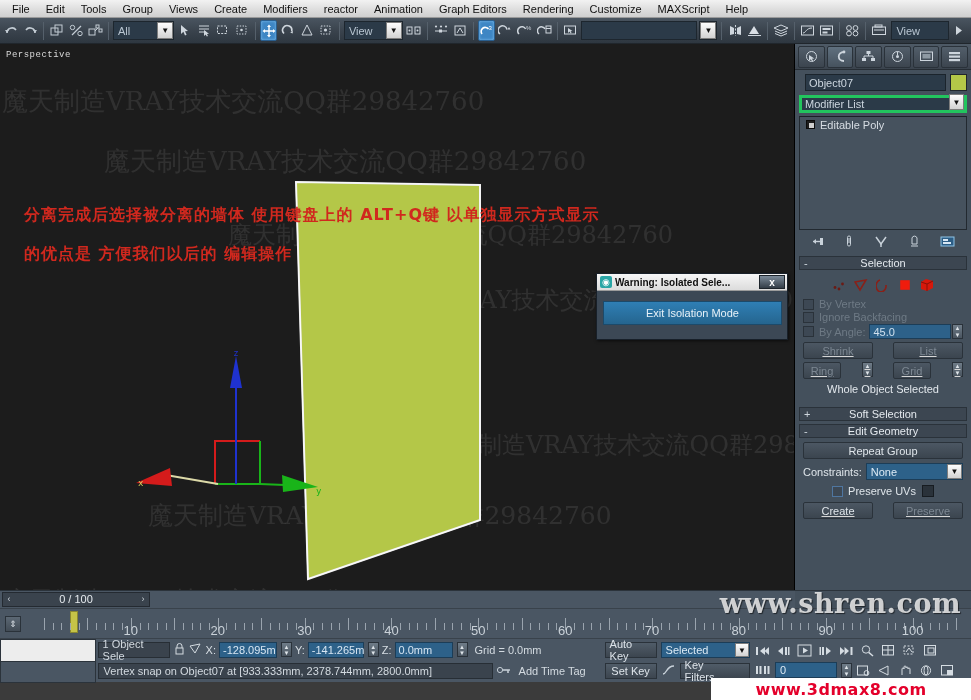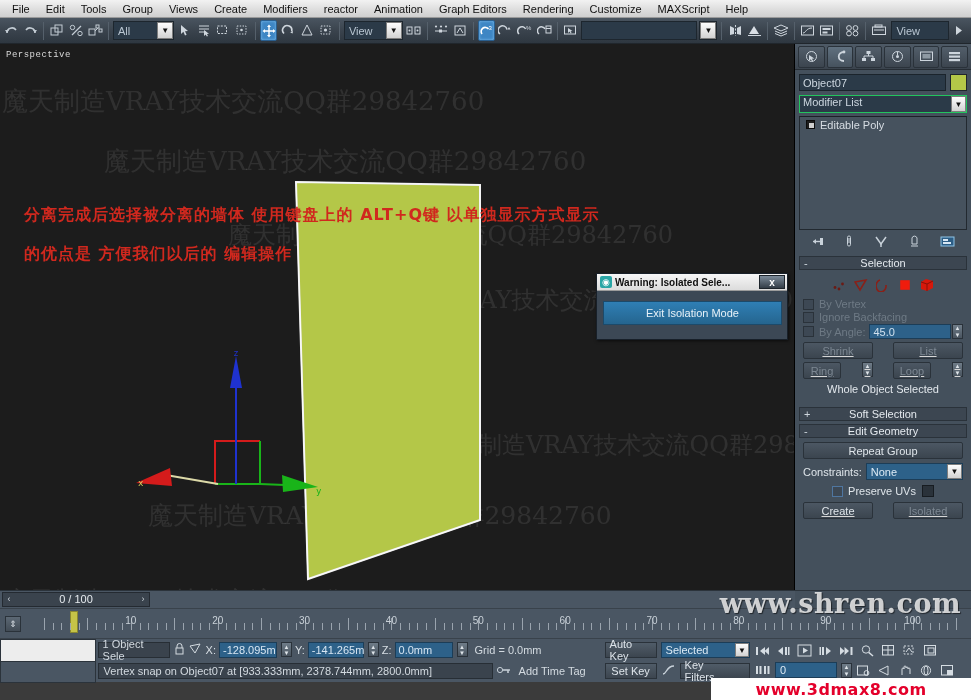--- a/index.html
+++ b/index.html
@@ -180,36 +180,36 @@
   .cp-tab {
     width: 27px; height: 22px; margin: 0 1px;
     background: linear-gradient(#525e6a,#3c454f);
     border: 1px solid #2a323a;
     border-radius:2px;
     display:flex; align-items:center; justify-content:center;
     color:#cdd5dd;
   }
   .cp-tab.sel { background: linear-gradient(#60707f,#46525e); }
   .cp-name-row {
-    display:flex; align-items:center; padding: 4px 4px 2px 4px;
+    display:flex; align-items:center; padding: 4px 4px 2px 4px; margin-left: 6px;
   }
   .cp-name {
     flex:1; height: 17px;
     background:#2b3a48; border:1px solid #1b242c;
     color:#ccd6df; font-size:11px;
     display:flex; align-items:center; padding-left:3px;
   }
   .cp-swatch {
     width: 17px; height:17px; margin-left:4px;
     background:#b4c748; border:1px solid #20262c;
   }
   .cp-modlist-row { padding: 2px 4px 3px 4px; }
   .cp-modlist {
-    height: 18px; background:#2b3a48; border:1px solid #22c55e;
-    display:flex; align-items:flex-start; color:#ccd6df;
+    height: 18px; background:#2b3a48; border:3px solid #22c55e;
+    display:flex; align-items:flex-end; color:#ccd6df;
     font-size:11px; padding-left:3px;
   }
   .cp-modlist .arrow {
     margin-left:auto; width:15px; height:16px;
     background:linear-gradient(#fdfdfd,#d2d2d2);
     border:1px solid #7d7d7d; color:#101010; font-size:8px;
     display:flex; align-items:center; justify-content:center;
   }
   .cp-stack {
     margin: 0 4px; height: 114px;
@@ -328,21 +328,21 @@
   .tb-lock {
     width: 26px; display:flex; align-items:center; justify-content:center;
   }
   .tb-lock .ic {
     width:16px;height:16px;background:linear-gradient(#5c6874,#414b55);
     border:1px solid #2a323a;display:flex;align-items:center;justify-content:center;
     color:#d9dfe5;font-size:9px;
   }
   .ruler { flex:1; position:relative; overflow:hidden; }
   .tick { position:absolute; bottom:8px; width:1px; background:#9aa4ae; }
-  .rlabel { position:absolute; bottom:12px; color:#c9d1d8; font-size:10px; transform:translateX(-50%); }
+  .rlabel { position:absolute; bottom:0px; color:#c9d1d8; font-size:13px; transform:translateX(-50%); }
   .frame-marker {
     position:absolute; left:44px; top:2px; width:8px; height:22px;
     background:#c5c347; border:1px solid #8a8830;
   }
 
   
   .statusarea {
     height: 44px; width:971px;
     background:#4a5663;
     border-top:1px solid #39424b;
@@ -875,21 +875,21 @@
           <div class="grid2">
             <div class="btn2">Shrink</div>
             <div class="btn2">List</div>
           </div>
           <div class="grid2">
             <div class="btn2">Ring</div>
             <div class="spin" style="flex:0 0 11px">
                 <span>▲</span>
                 <span>▼</span>
               </div>
-            <div class="btn2">Loop</div>
+            <div class="btn2">Grid</div>
             <div class="spin" style="flex:0 0 11px">
                 <span>▲</span>
                 <span>▼</span>
               </div>
           </div>
           <div class="whole">Whole Object Selected</div>
         </div>
 
         <div class="roll-head" style="margin-top:8px">
           <span class="pm">+</span>
@@ -909,21 +909,21 @@
               <span class="arrow">▼</span>
             </span>
           </div>
           <div class="chk-row" style="justify-content:center;color:#dfe5ea;margin-top:5px">
             <span class="chk" style="border-color:#4f76a0"></span>
             <span>Preserve UVs</span>
             <span class="sqbtn" style="margin-left:6px"></span>
           </div>
           <div class="grid2" style="margin-top:5px">
             <div class="btn2 en">Create</div>
-            <div class="btn2">Isolated</div>
+            <div class="btn2">Preserve</div>
           </div>
         </div>
       </div>
     </div>
   </div>
 
   <div class="timeslider">
     <div class="ts-track">
       <div class="ts-handle">0 / 100</div>
       <div class="ts-arrow-l">‹</div>

